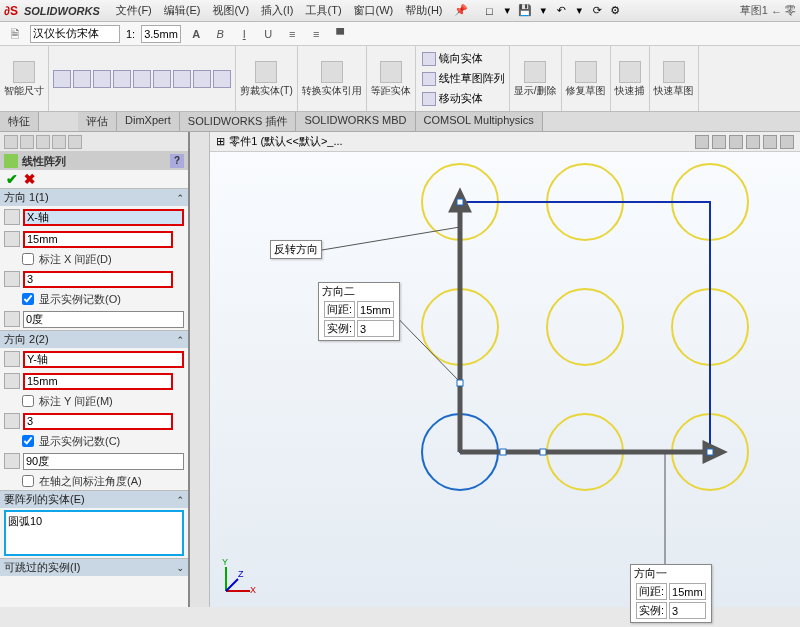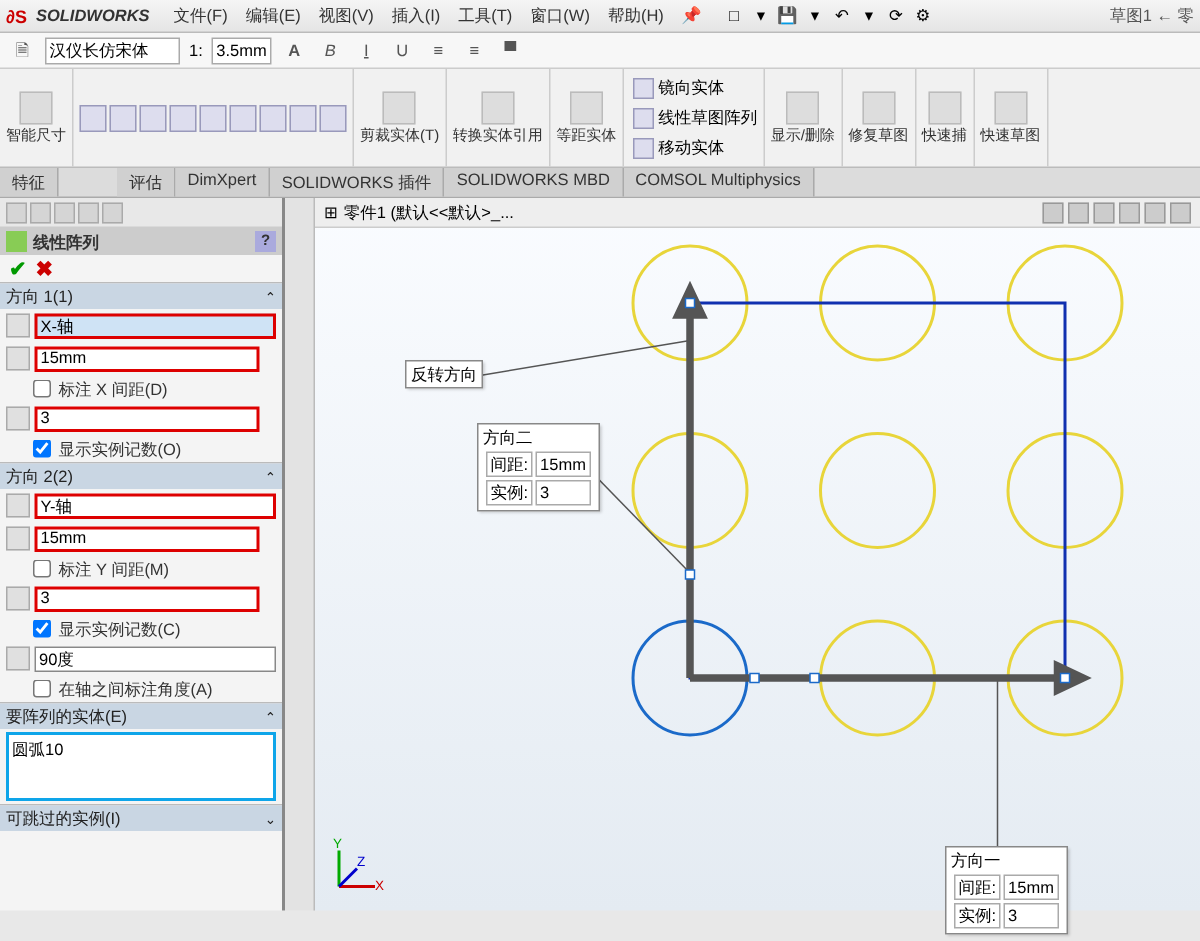--- a/index.html
+++ b/index.html
@@ -203,20 +203,24 @@
           <span>标注 X 间距(D)</span>
         </div>
       <div class="fld">
           <span class="fic"></span>
           <input type="text" class="red" style="flex: 0 0 30px;" value="3">
         </div>
       <div class="chk">
           <input type="checkbox" checked="" style="">
           <span>显示实例记数(O)</span>
         </div>
+      <div class="fld">
+          <span class="fic"></span>
+          <input type="text" value="0度" style="">
+        </div>
     </div>
 
     <div class="sect">
       <div class="secthdr">
           <span>方向 2(2)</span>
           <span class="chev">⌃</span>
         </div>
       <div class="fld">
           <span class="fic"></span>
           <input type="text" class="red" value="Y-轴" style="">

